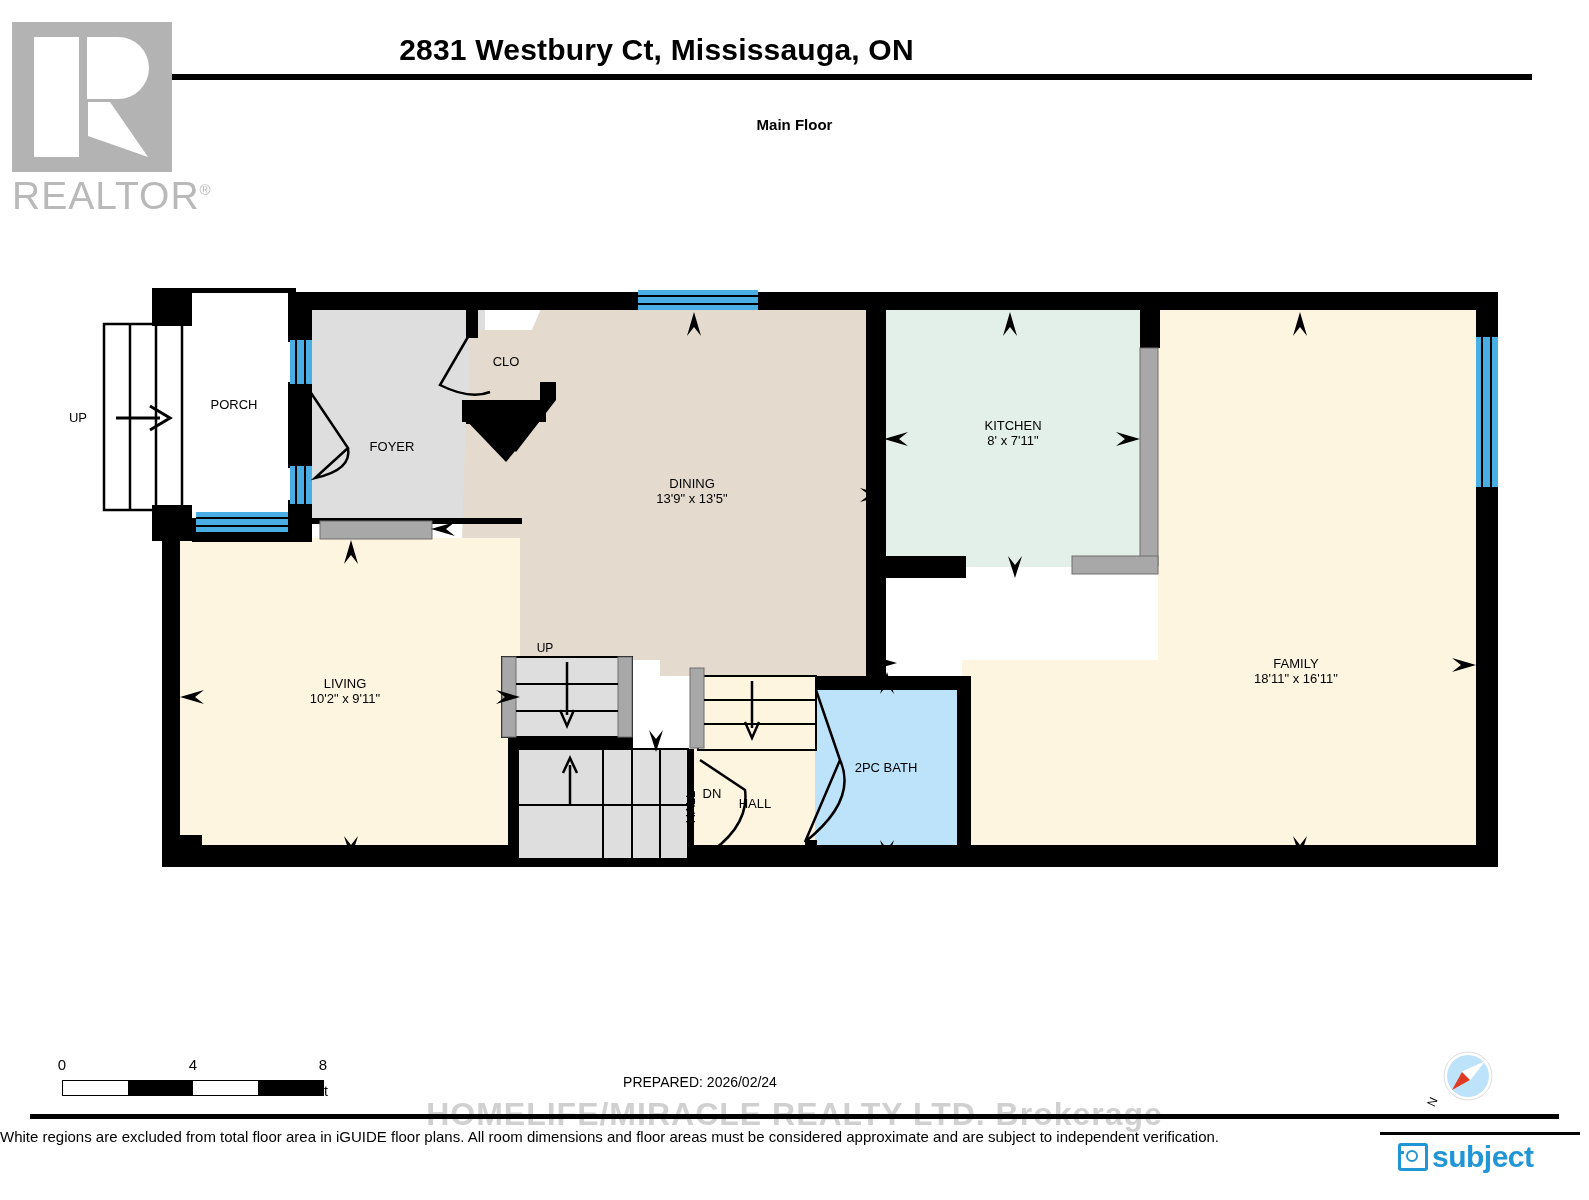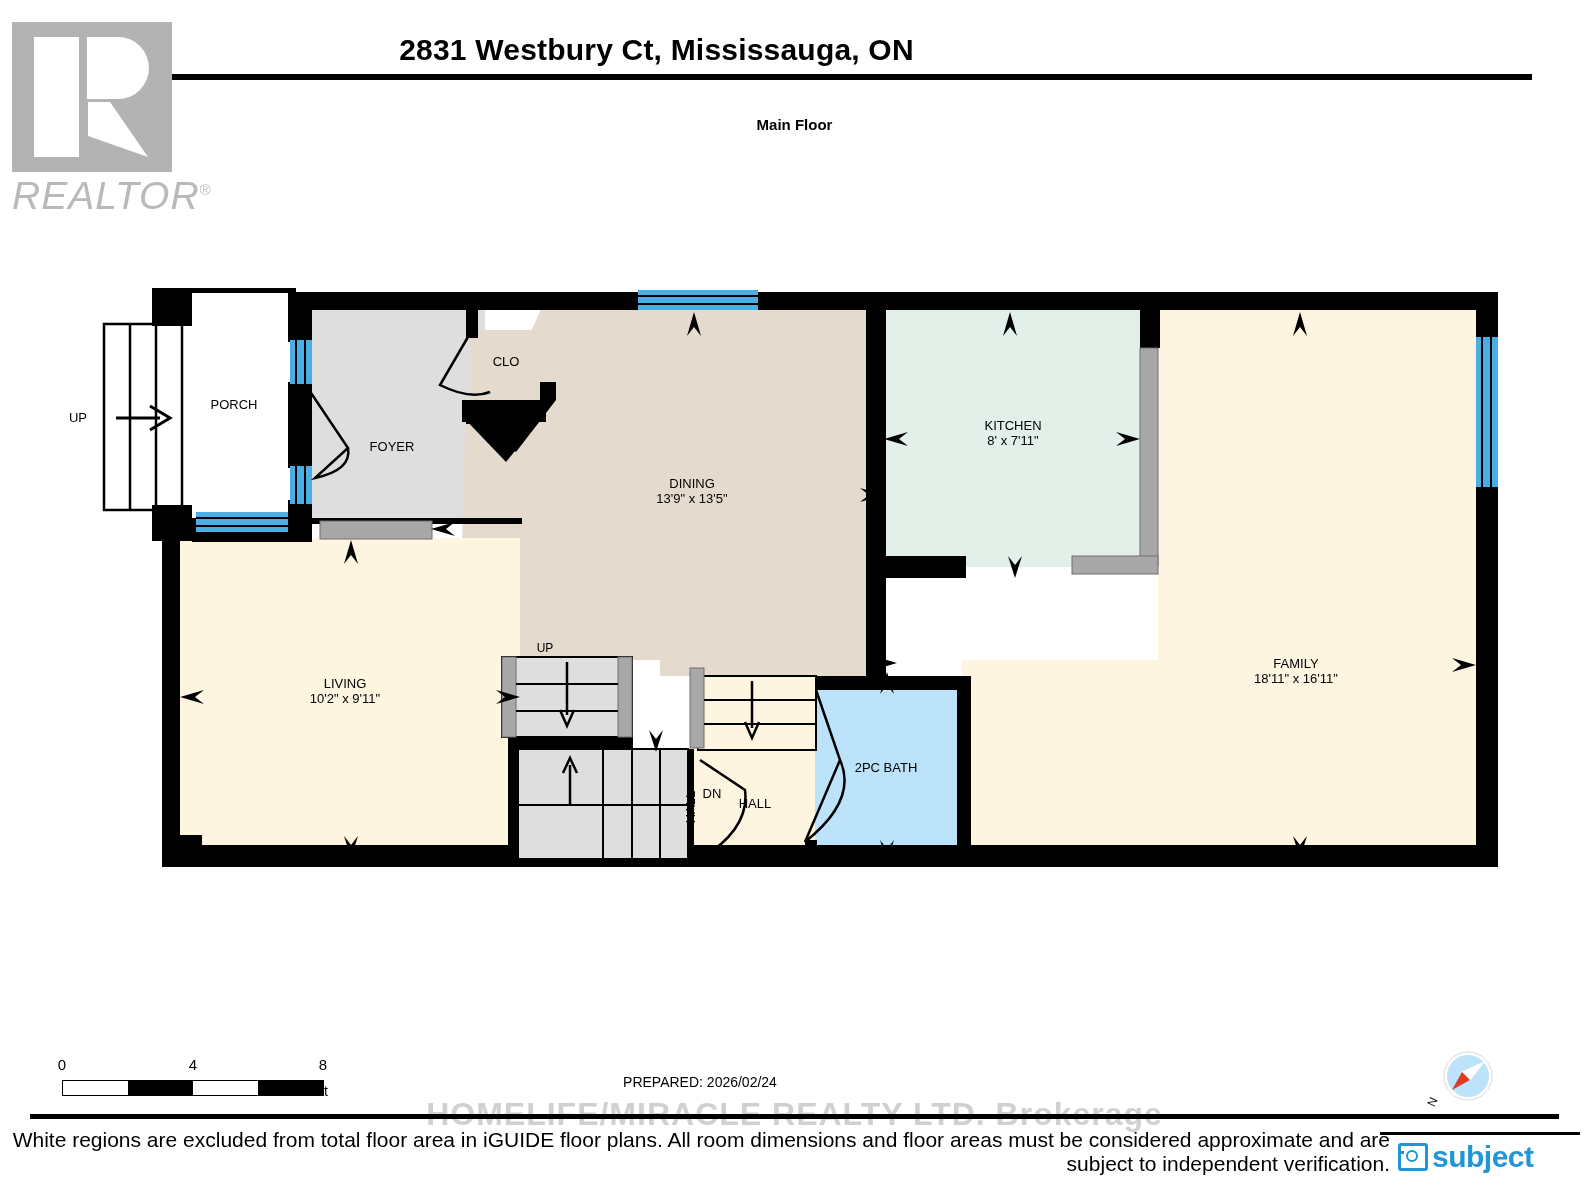--- a/index.html
+++ b/index.html
@@ -8,21 +8,21 @@
 
   
   #realtor-logo{position:absolute;left:12px;top:22px;width:180px;height:190px;}
   #realtor-logo .rmark{position:absolute;left:0;top:0;width:160px;height:150px;background:#b3b3b3;}
   #realtor-logo .rmark .stemL{position:absolute;left:22px;top:15px;width:45px;height:120px;background:#fff;}
   #realtor-logo .rmark .bowl{position:absolute;left:75px;top:15px;width:62px;height:62px;background:#fff;border-radius:0 31px 31px 0;}
   #realtor-logo .rmark .gapv{position:absolute;left:67px;top:15px;width:10px;height:120px;background:#b3b3b3;}
   #realtor-logo .rmark .legcut{position:absolute;left:76px;top:80px;width:60px;height:55px;background:#fff;
         clip-path:polygon(0 0,22px 0,100% 100%,100% 100%,60px 100%,0 34px);}
   #realtor-logo .rword{position:absolute;left:0;top:152px;font-size:39px;letter-spacing:1px;color:#b9b9b9;
-        font-family:"Liberation Sans", sans-serif;font-weight:400;white-space:nowrap;font-style:italic;}
+        font-family:"Liberation Sans", sans-serif;font-weight:400;white-space:nowrap;}
   #realtor-logo .rword sup{font-size:15px;vertical-align:super;}
 
   #title-rule{position:absolute;left:172px;top:74px;width:1360px;height:5px;background:#000;}
   #title-rule .thin{position:absolute;left:0;top:5px;width:100%;height:1px;background:#000;}
 
   #page-title{position:absolute;left:0;top:33px;width:1313px;text-align:center;
       font-size:30px;font-weight:bold;letter-spacing:.2px;}
   #floor-label{position:absolute;left:0;top:88px;width:1589px;text-align:center;font-size:15px;font-weight:bold;margin-top:28px;}
 
   
@@ -32,21 +32,21 @@
   #scalebar{position:absolute;left:62px;top:1080px;width:260px;height:14px;border:1px solid #000;
             background:linear-gradient(to right,#fff 0 25%,#000 25% 50%,#fff 50% 75%,#000 75% 100%);}
   .scale-tick{position:absolute;font-size:15px;}
   #scale-ft{position:absolute;left:320px;top:1083px;font-size:14px;}
 
   #prepared{position:absolute;left:0;top:1074px;width:1400px;text-align:center;font-size:14px;}
 
   #bottom-rule{position:absolute;left:30px;top:1114px;width:1529px;height:4px;background:#000;}
   #bottom-rule .thin{position:absolute;left:0;top:4px;width:100%;height:1px;background:#000;}
 
-  #disclaimer{position:absolute;left:0;top:1128px;width:1390px;text-align:right;font-size:21px;}
+  #disclaimer{position:absolute;left:0;top:1128px;width:1390px;text-align:left;font-size:15px;}
 
   #watermark{position:absolute;left:0;top:1096px;width:1589px;text-align:center;
      font-size:32px;font-weight:bold;color:rgba(120,120,120,.35);letter-spacing:1px;pointer-events:none;}
 
   #compass{position:absolute;left:1440px;top:1048px;width:56px;height:56px;}
   #compass-n{position:absolute;left:1428px;top:1095px;font-size:12px;transform:rotate(-65deg);}
   #iguide-rule{position:absolute;left:1380px;top:1132px;width:200px;height:3px;background:#000;}
   #iguide{position:absolute;left:1398px;top:1140px;display:flex;align-items:center;gap:4px;}
   #iguide .gl{font-size:30px;font-weight:bold;color:#2196d6;letter-spacing:-.5px;
        font-family:"Liberation Sans", sans-serif;}

